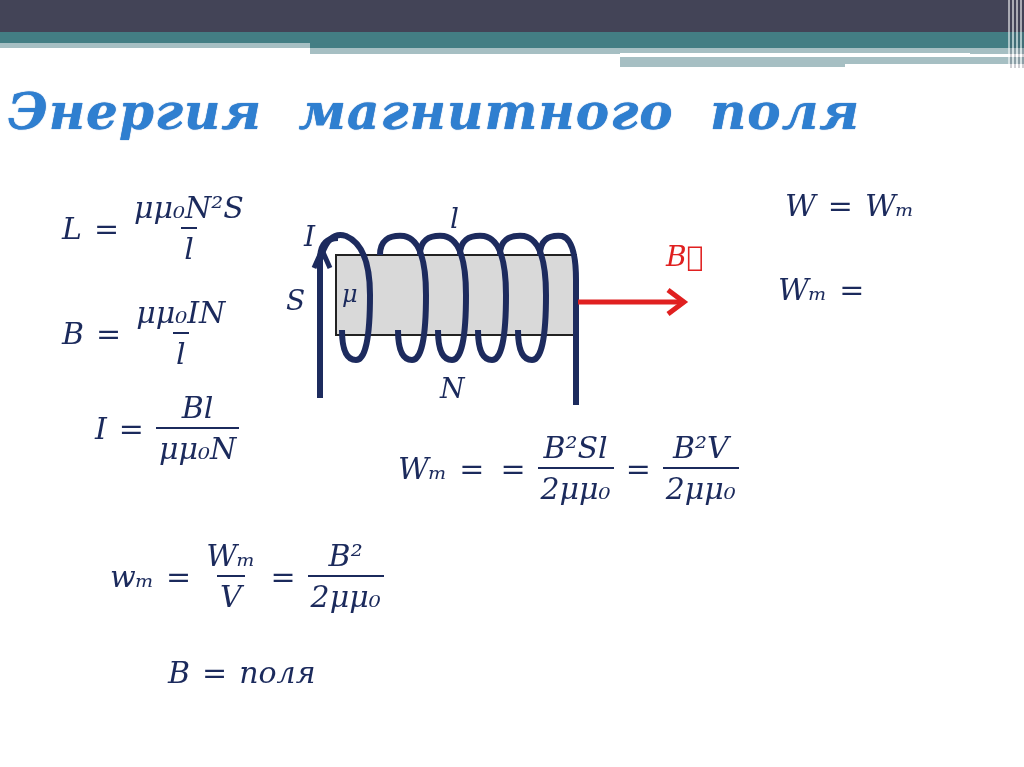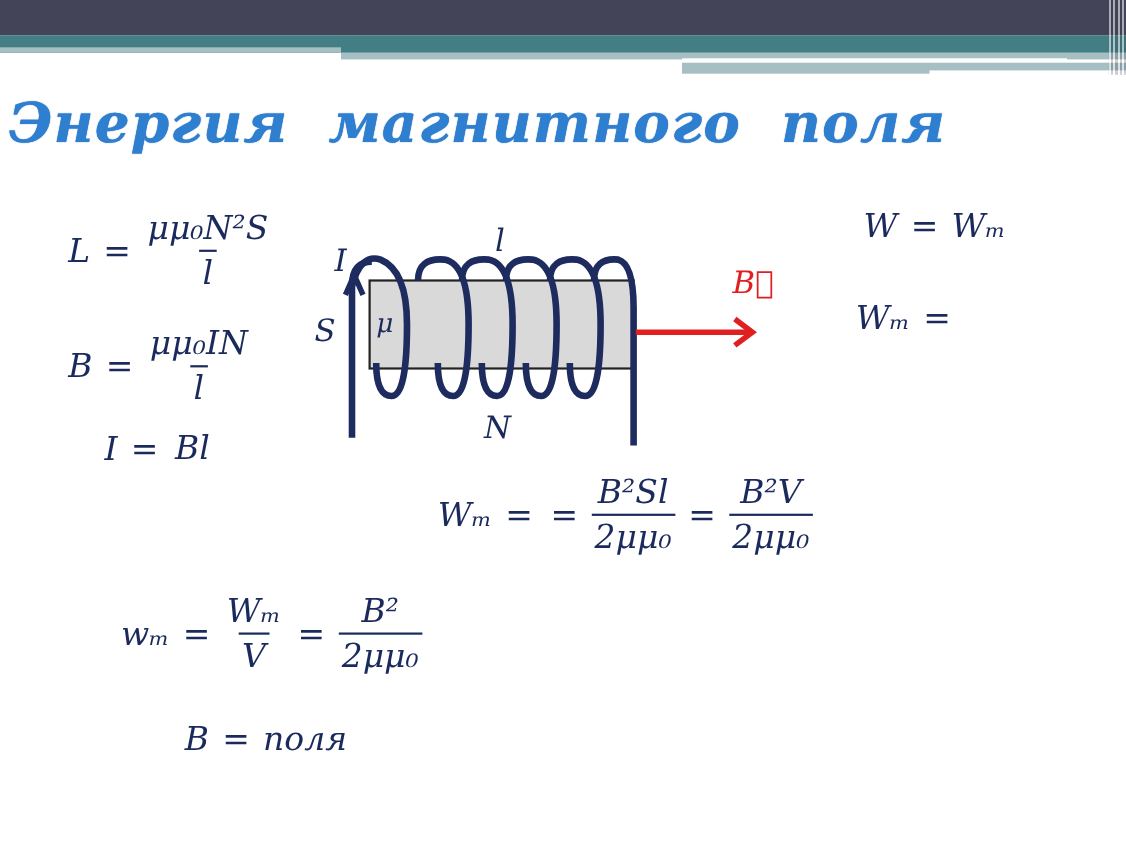--- a/index.html
+++ b/index.html
@@ -73,20 +73,21 @@
     </span>
   </span>
 </div>
 
 <div class="math" style="left:95px;top:390px;">
   <span class="eq">
     <span>I</span>
     <span class="op">=</span>
     <span class="frac">
       <span class="num">Bl</span>
+      <span class="den">μμ₀N</span>
     </span>
   </span>
 </div>
 
 <div class="math" style="left:785px;top:188px;">
   <span class="eq">
     <span>W</span>
     <span class="op">=</span>
     <span>Wₘ</span>
   </span>

